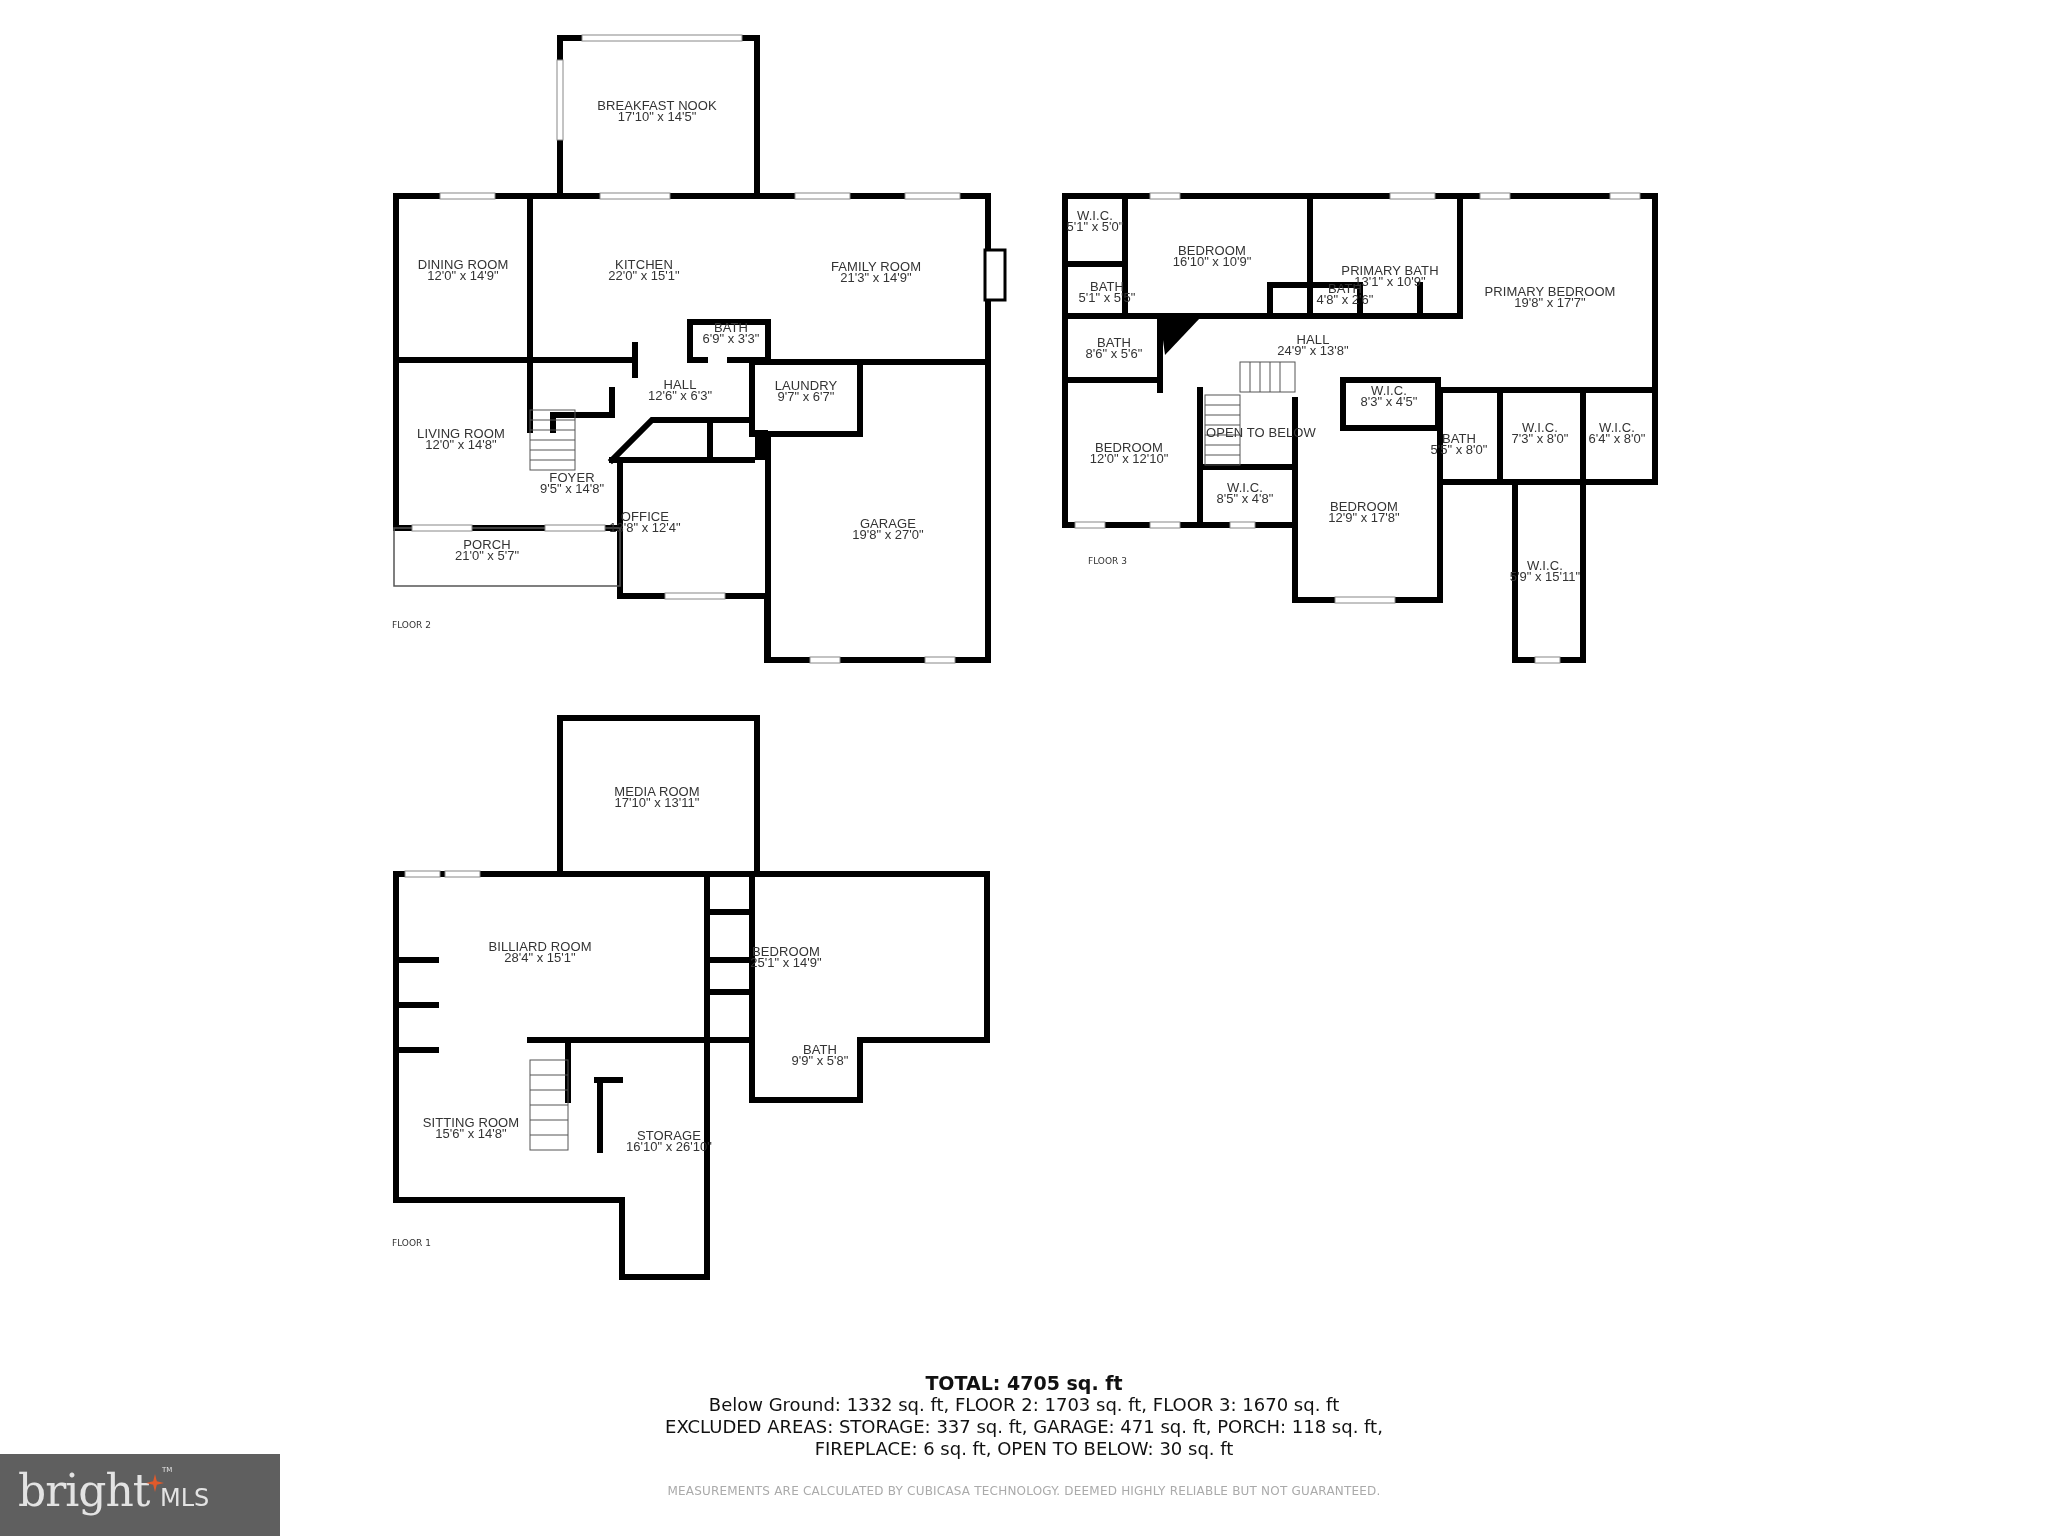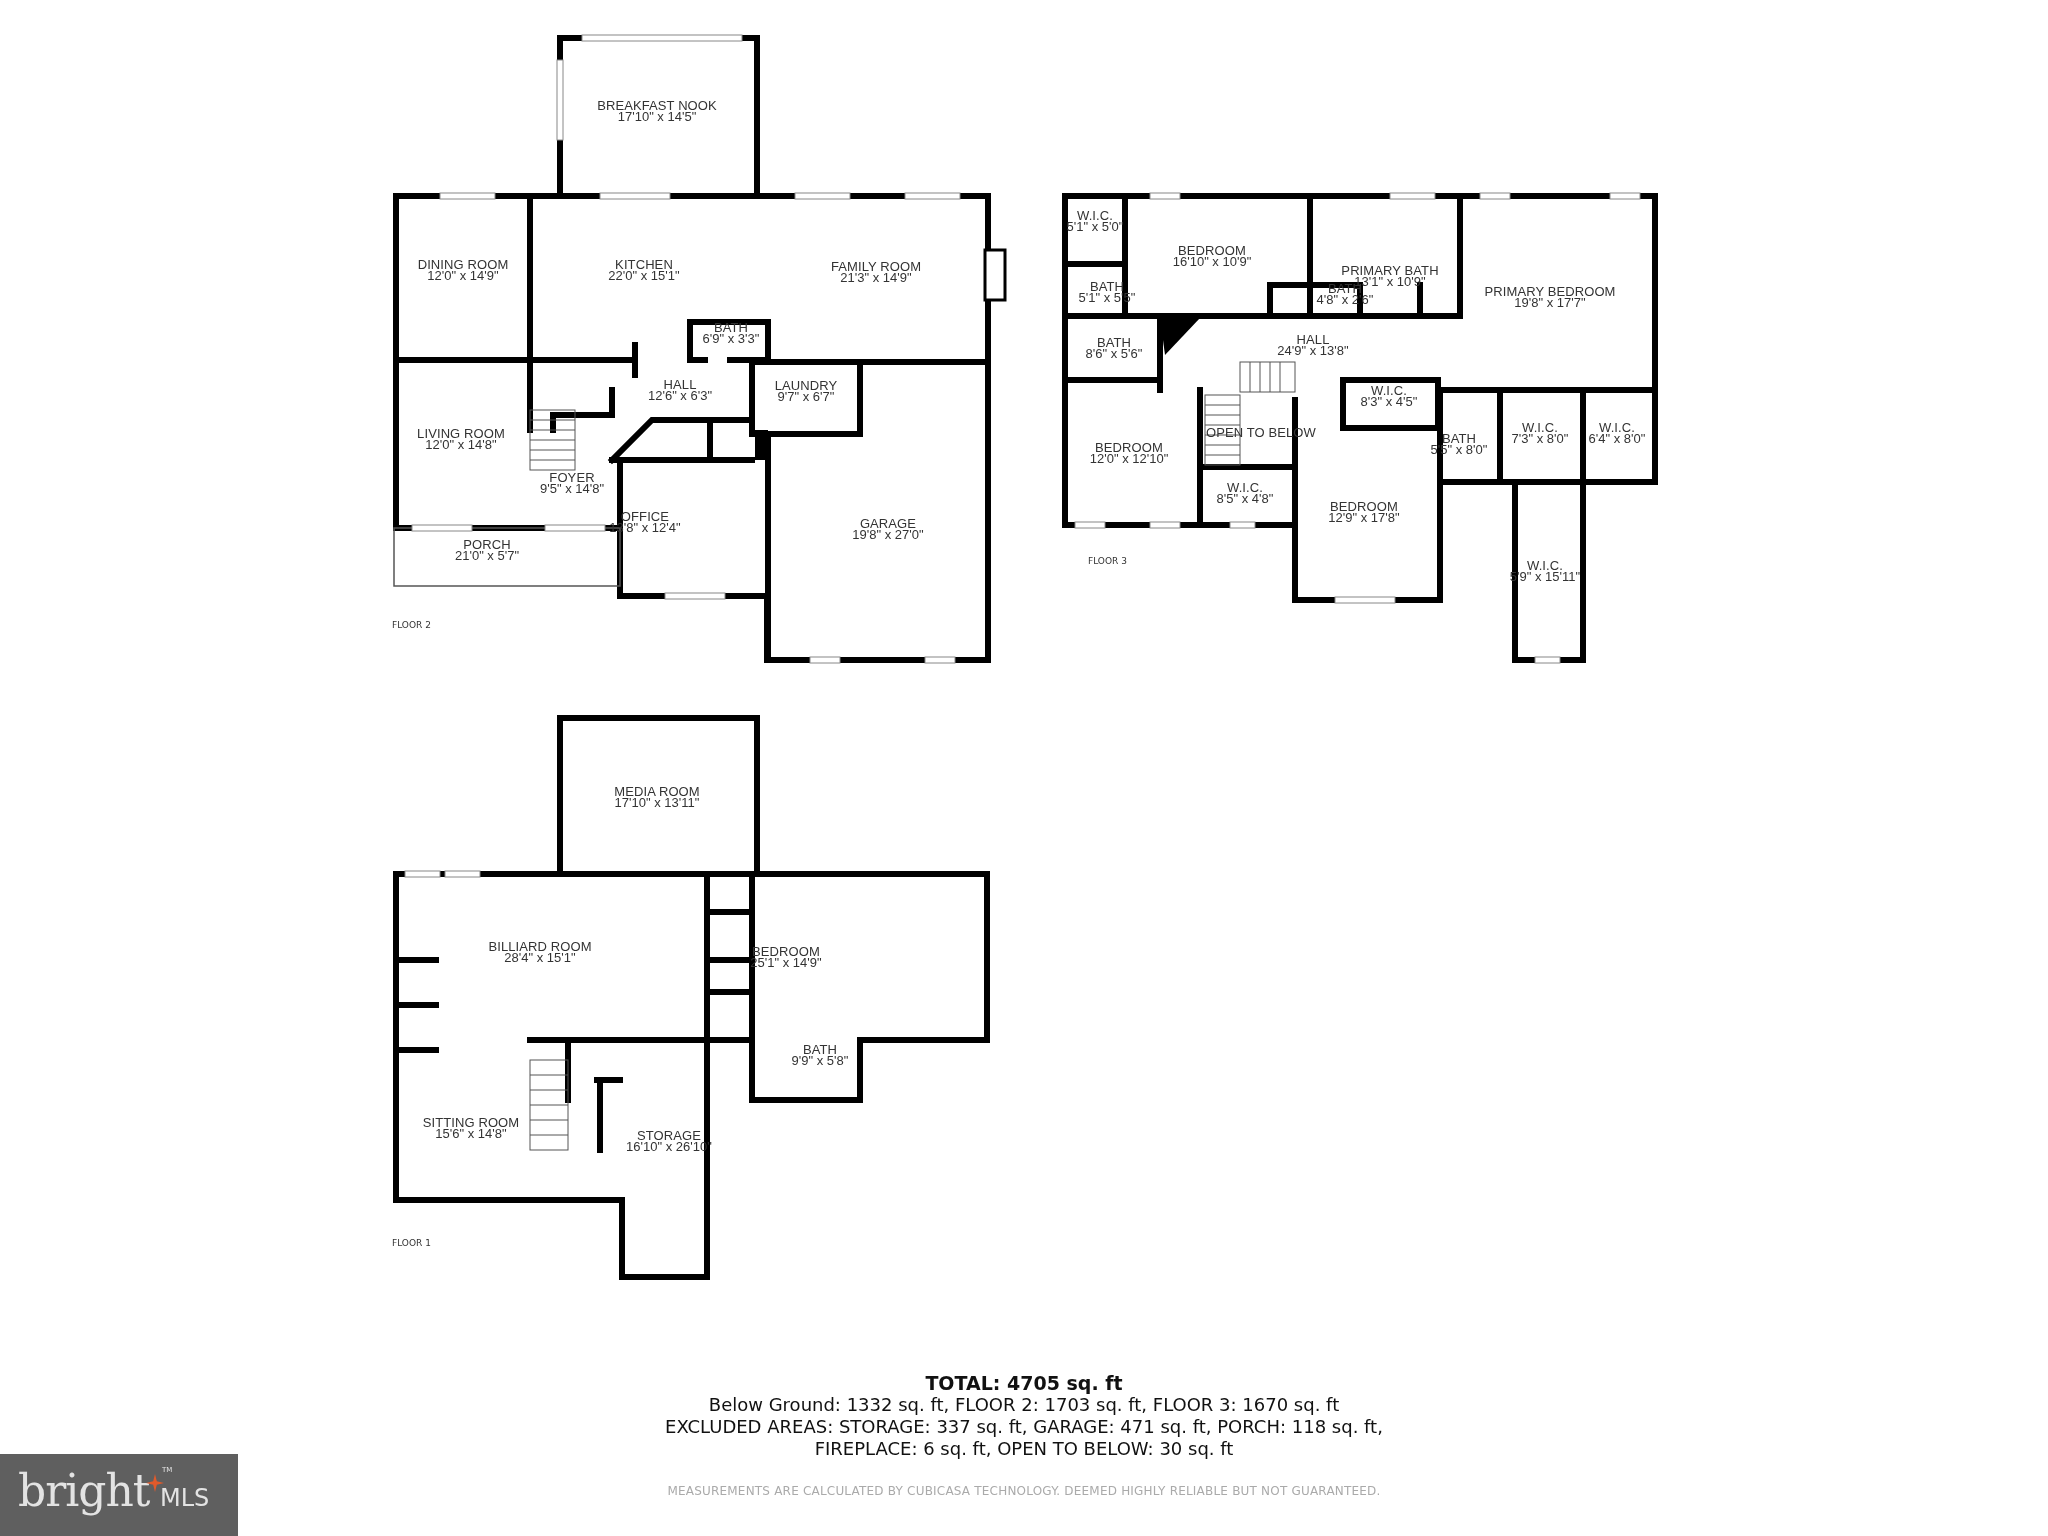--- a/index.html
+++ b/index.html
@@ -6,21 +6,21 @@
   body { width:2048px; height:1536px; position:relative; overflow:hidden; font-family:"DejaVu Sans", sans-serif; }
   #plan { position:absolute; left:0; top:0; width:2048px; height:1536px; }
   .room-label { position:absolute; transform:translate(-50%,-50%); text-align:center; color:#333; font-family:"Liberation Sans", sans-serif; font-size:13px; line-height:11px; white-space:nowrap; }
   .room-label .nm { display:block; letter-spacing:0.1px; }
   .room-label .dm { display:block; }
   .floor-label { position:absolute; font-family:"DejaVu Sans", sans-serif; font-size:9px; color:#333; }
   .summary { position:absolute; left:0; width:2048px; top:1372px; text-align:center; font-family:"DejaVu Sans", sans-serif; color:#111; }
   .summary .total { font-weight:bold; font-size:19px; line-height:22px; }
   .summary .line { font-size:18px; line-height:22px; }
   .disclaimer { position:absolute; left:0; width:2048px; top:1484px; text-align:center; font-family:"DejaVu Sans", sans-serif; font-size:12px; color:#aaaaaa; letter-spacing:0.2px; }
-  .logo { position:absolute; left:0; top:1454px; width:238px; height:82px; background:#5f5f5f; }
+  .logo { position:absolute; left:0; top:1454px; width:280px; height:82px; background:#5f5f5f; }
   .logo .bright { position:absolute; left:18px; top:12px; font-family:"DejaVu Serif", serif; font-size:44px; color:#e3e3e3; line-height:50px; letter-spacing:-1px; }
   .logo .mls { position:absolute; left:160px; top:30px; font-family:"DejaVu Sans", sans-serif; font-size:24px; color:#e3e3e3; }
   .logo .tm { position:absolute; left:162px; top:12px; font-size:7px; color:#e3e3e3; font-family:"DejaVu Sans", sans-serif; }
   .logo .star { position:absolute; left:146px; top:20px; width:18px; height:18px; }
 </style>
 </head>
 <body>
 
 <svg id="plan" viewBox="0 0 2048 1536" xmlns="http://www.w3.org/2000/svg">
   <g stroke="#000" stroke-width="6" fill="none" stroke-linecap="square">

